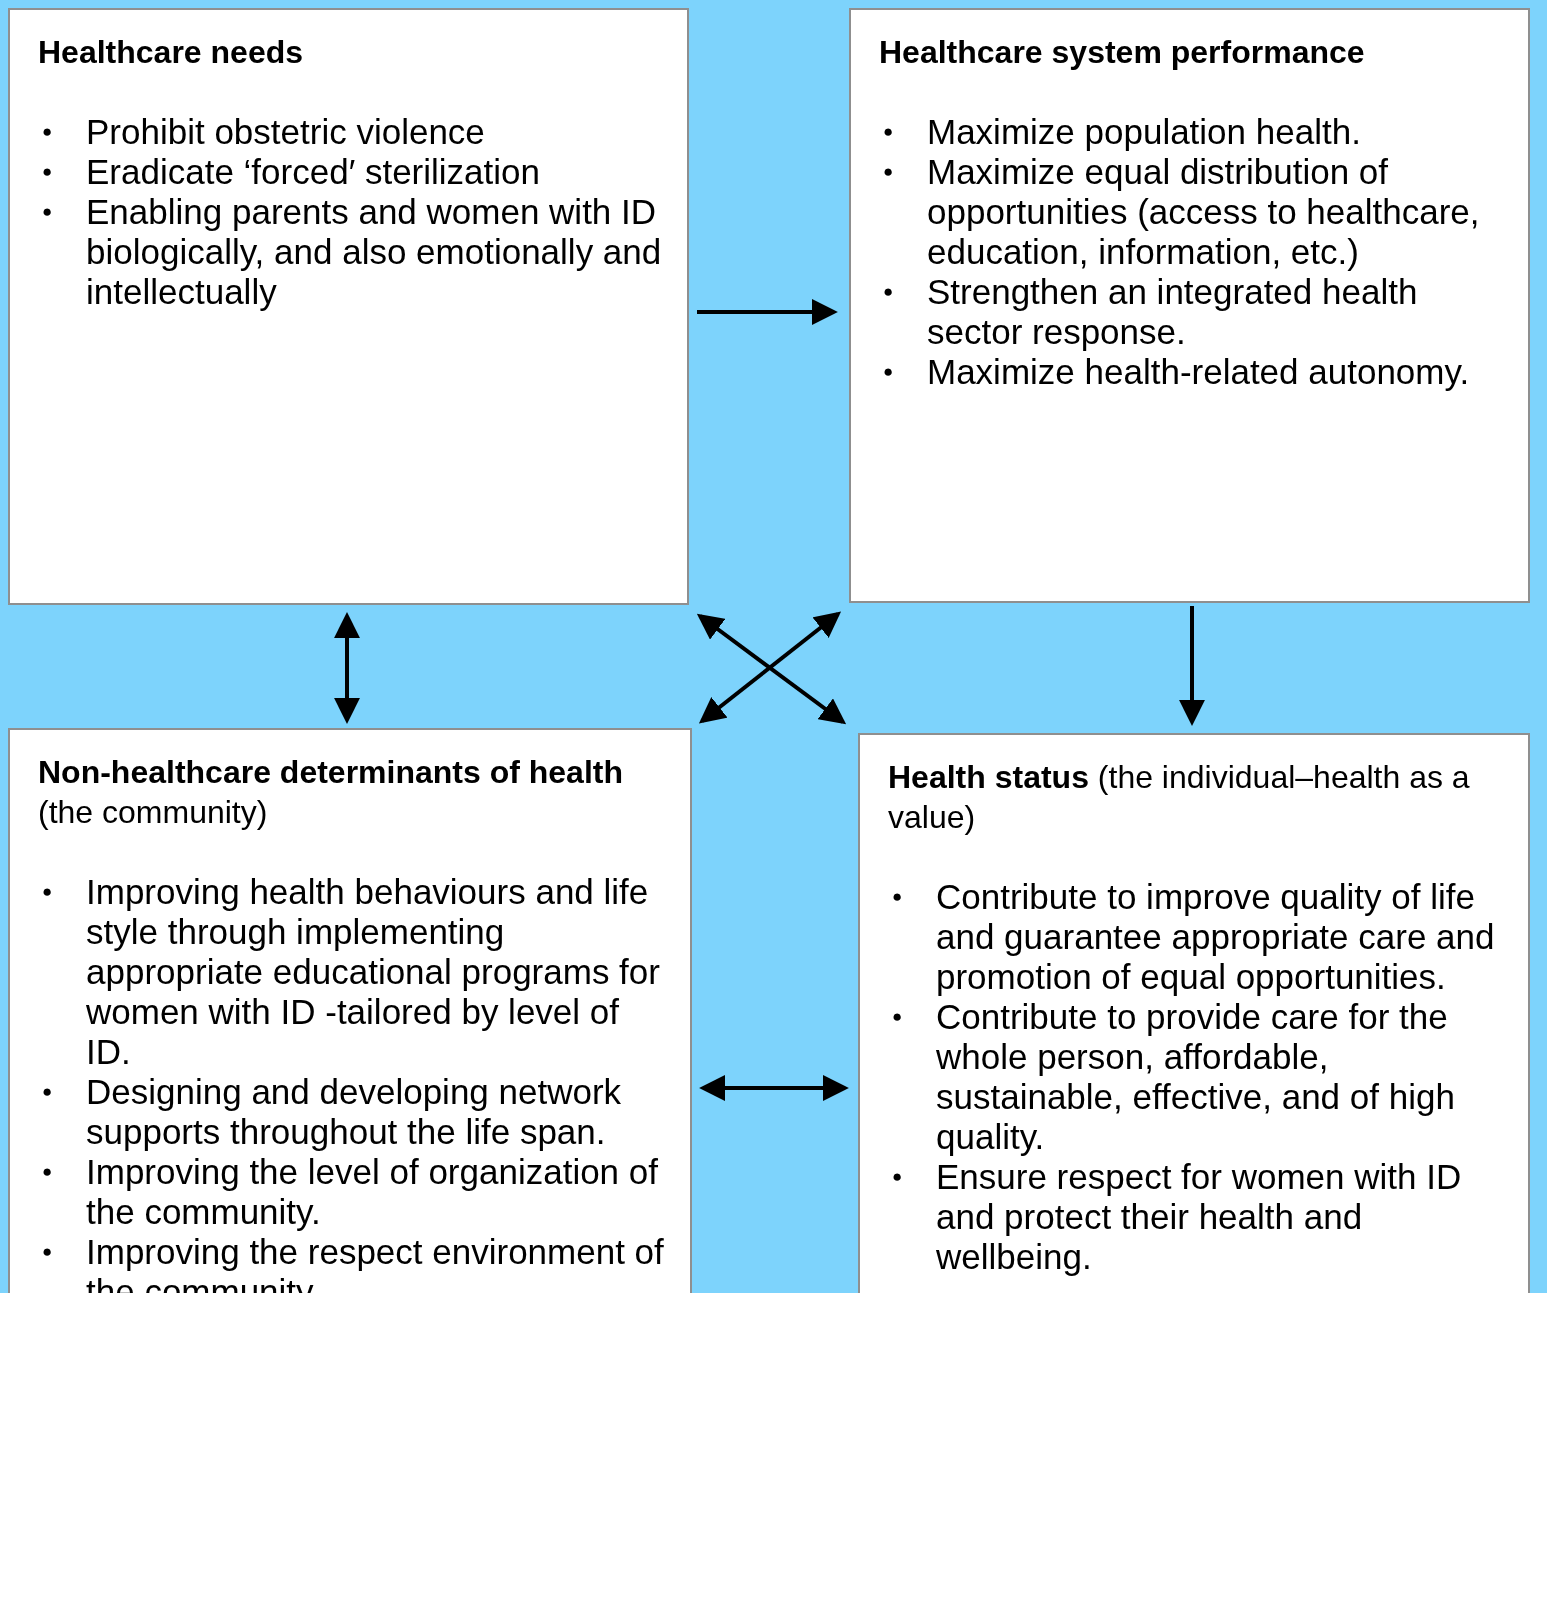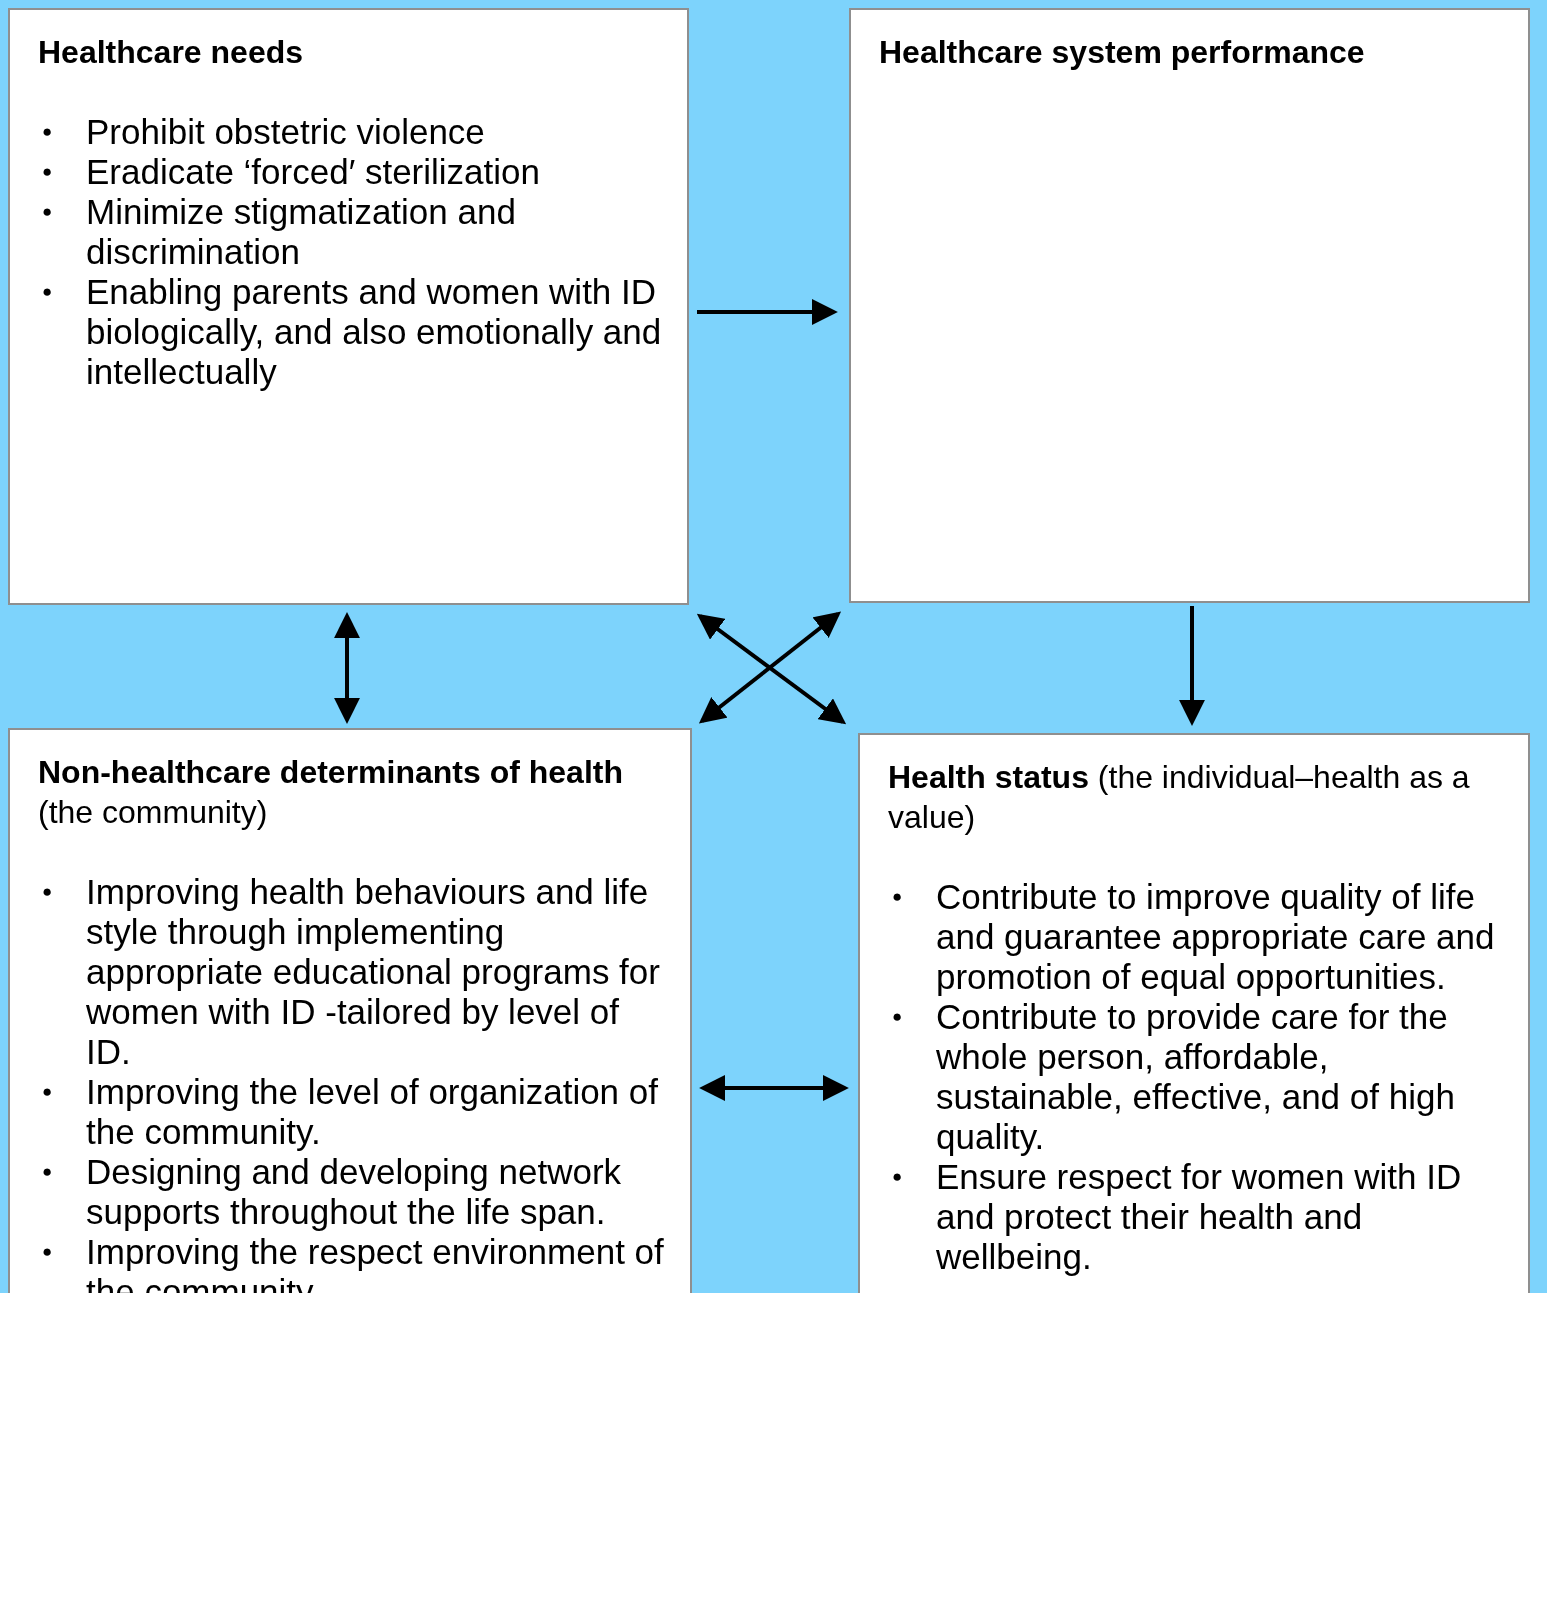--- a/index.html
+++ b/index.html
@@ -70,39 +70,44 @@
 
 <div class="canvas">
 
   <div class="dbox" id="box-tl">
     <div class="box-title">
       <span class="t-bold">Healthcare needs</span><span class="t-rest"></span>
     </div>
     <ul class="blist">
       <li>Prohibit obstetric violence</li>
       <li>Eradicate ‘forced′ sterilization</li>
-      <li>Minimize stigmatization and discrimination</li>
       <li>Enabling parents and women with ID biologically, and also emotionally and intellectually</li>
     </ul>
   </div>
 
   <div class="dbox" id="box-tr">
     <div class="box-title">
       <span class="t-bold">Healthcare system performance</span><span class="t-rest"></span>
     </div>
+    <ul class="blist">
+      <li>Maximize population health.</li>
+      <li>Maximize equal distribution of opportunities (access to healthcare, education, information, etc.)</li>
+      <li>Strengthen an integrated health sector response.</li>
+      <li>Maximize health-related autonomy.</li>
+    </ul>
   </div>
 
   <div class="dbox" id="box-bl">
     <div class="box-title">
       <span class="t-bold">Non-healthcare determinants of health</span><span class="t-rest"> (the community)</span>
     </div>
     <ul class="blist">
       <li>Improving health behaviours and life style through implementing appropriate educational programs for women with ID -tailored by level of ID.</li>
+      <li>Designing and developing network supports throughout the life span.</li>
       <li>Improving the level of organization of the community.</li>
-      <li>Designing and developing network supports throughout the life span.</li>
       <li>Improving the respect environment of the community.</li>
     </ul>
   </div>
 
   <div class="dbox" id="box-br">
     <div class="box-title">
       <span class="t-bold">Health status</span><span class="t-rest"> (the individual–health as a value)</span>
     </div>
     <ul class="blist">
       <li>Contribute to improve quality of life and guarantee appropriate care and promotion of equal opportunities.</li>

